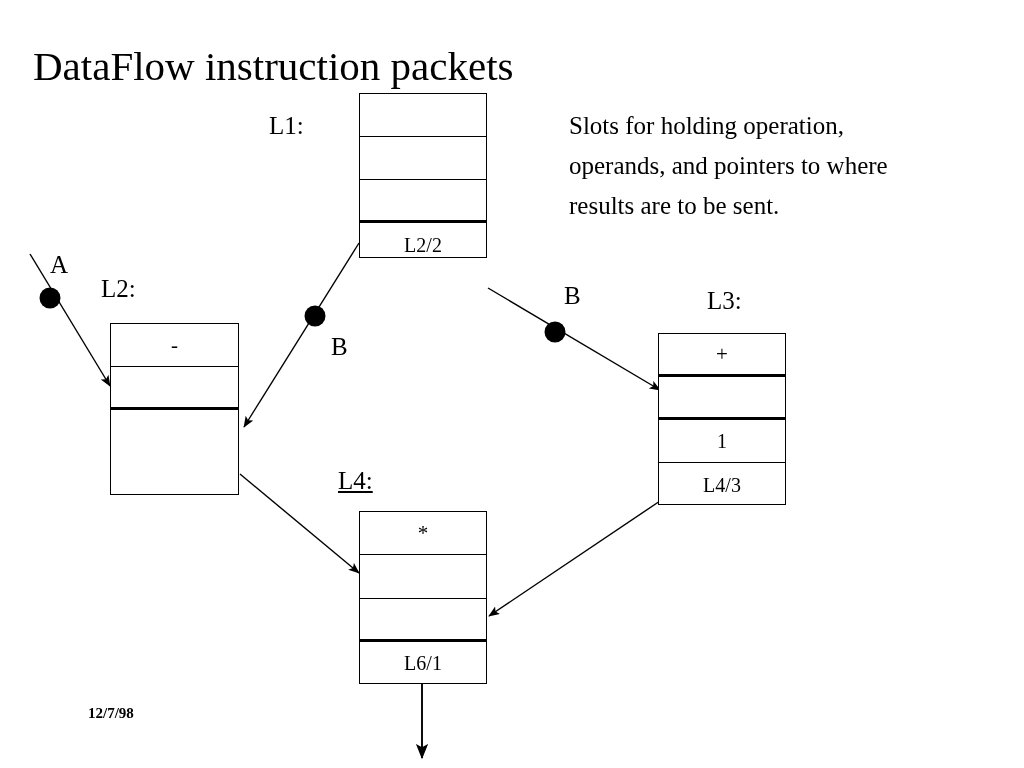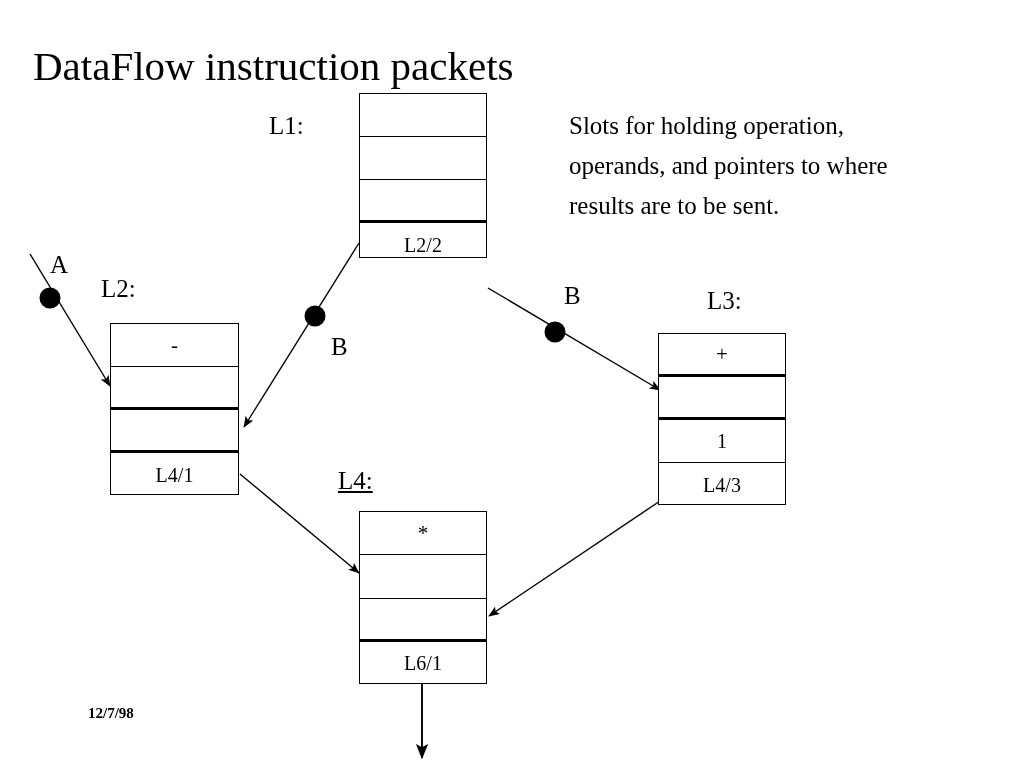--- a/index.html
+++ b/index.html
@@ -137,21 +137,20 @@
     <div class="pkt-cell"></div>
     <div class="pkt-cell thick"></div>
     <div class="pkt-cell thick">L2/2</div>
   </div>
 
   <div class="abs pkt-label" id="label-l2">L2:</div>
   <div class="abs pkt" id="pkt-l2">
     <div class="pkt-cell op">-</div>
     <div class="pkt-cell thick"></div>
     <div class="pkt-cell thick"></div>
-    <div class="pkt-cell">L4/1</div>
   </div>
 
   <div class="abs pkt-label" id="label-l3">L3:</div>
   <div class="abs pkt" id="pkt-l3">
     <div class="pkt-cell op thick">+</div>
     <div class="pkt-cell thick"></div>
     <div class="pkt-cell">1</div>
     <div class="pkt-cell">L4/3</div>
   </div>
 

